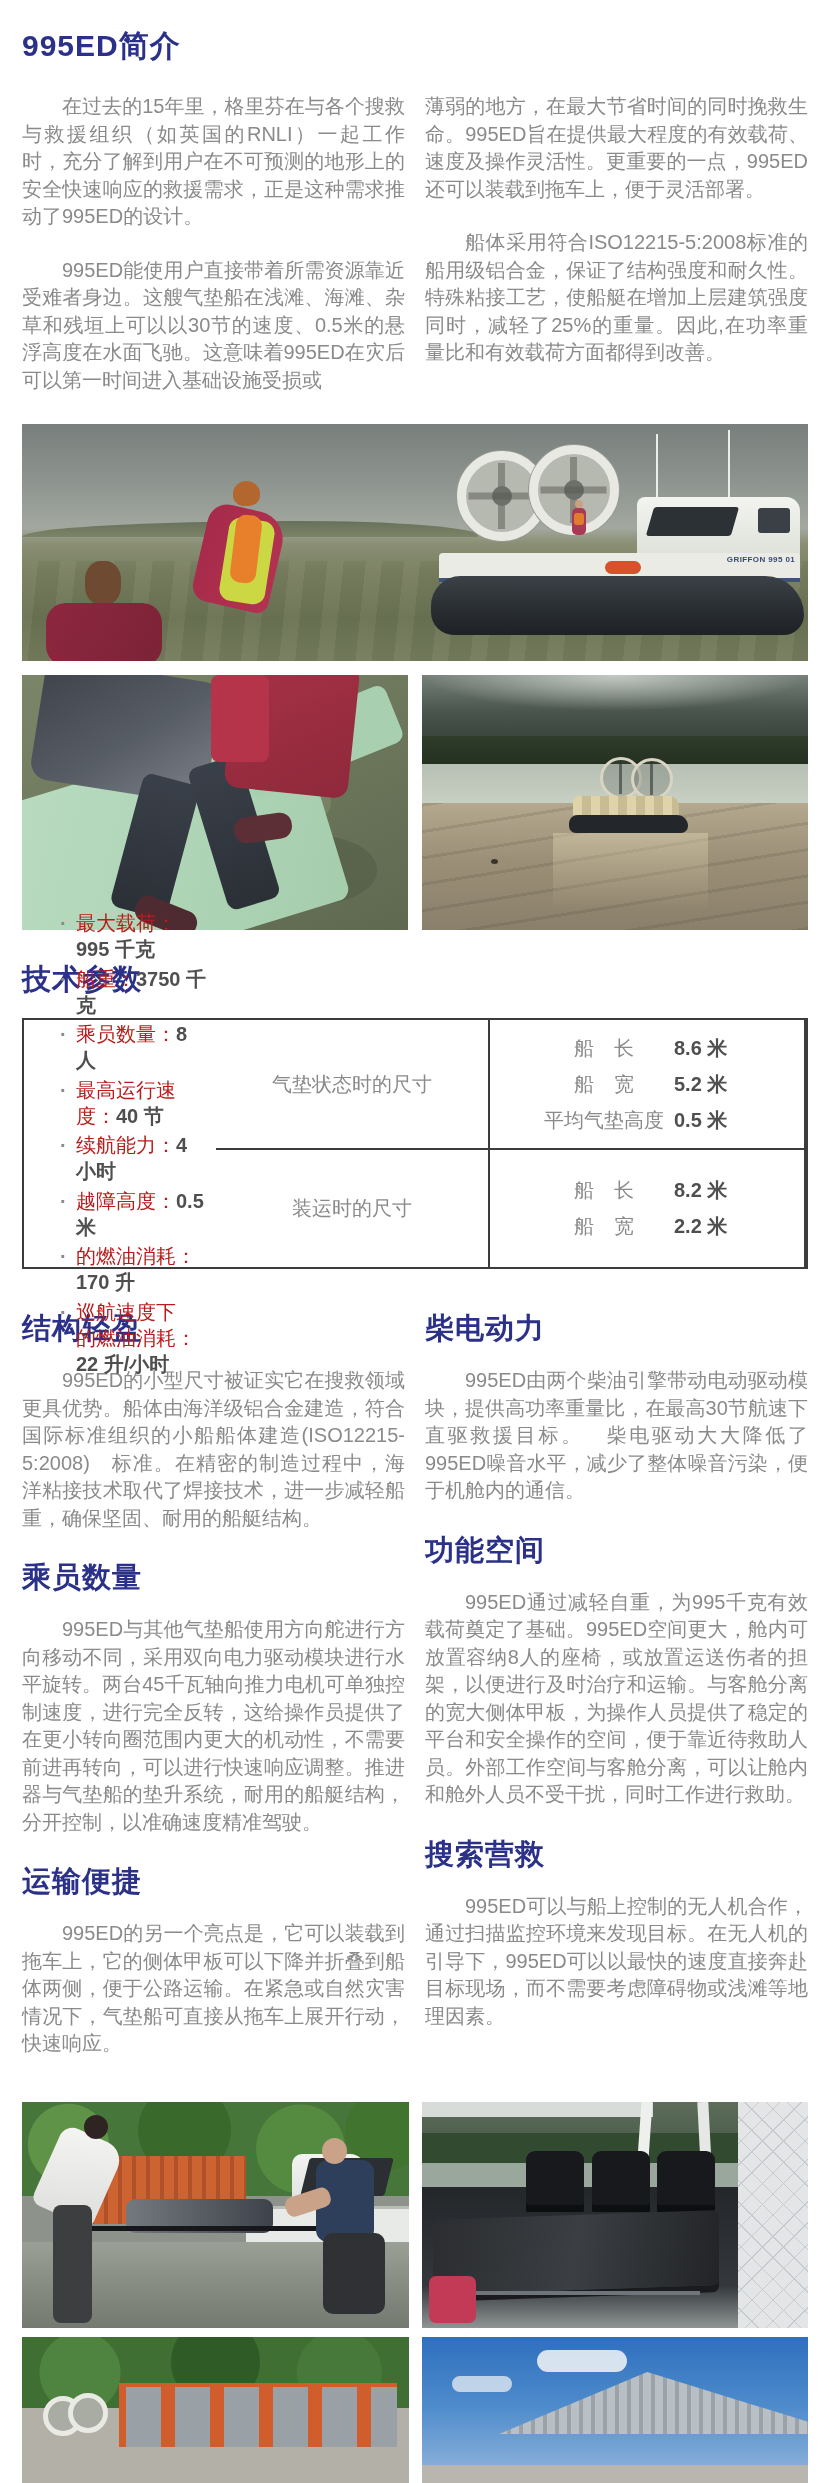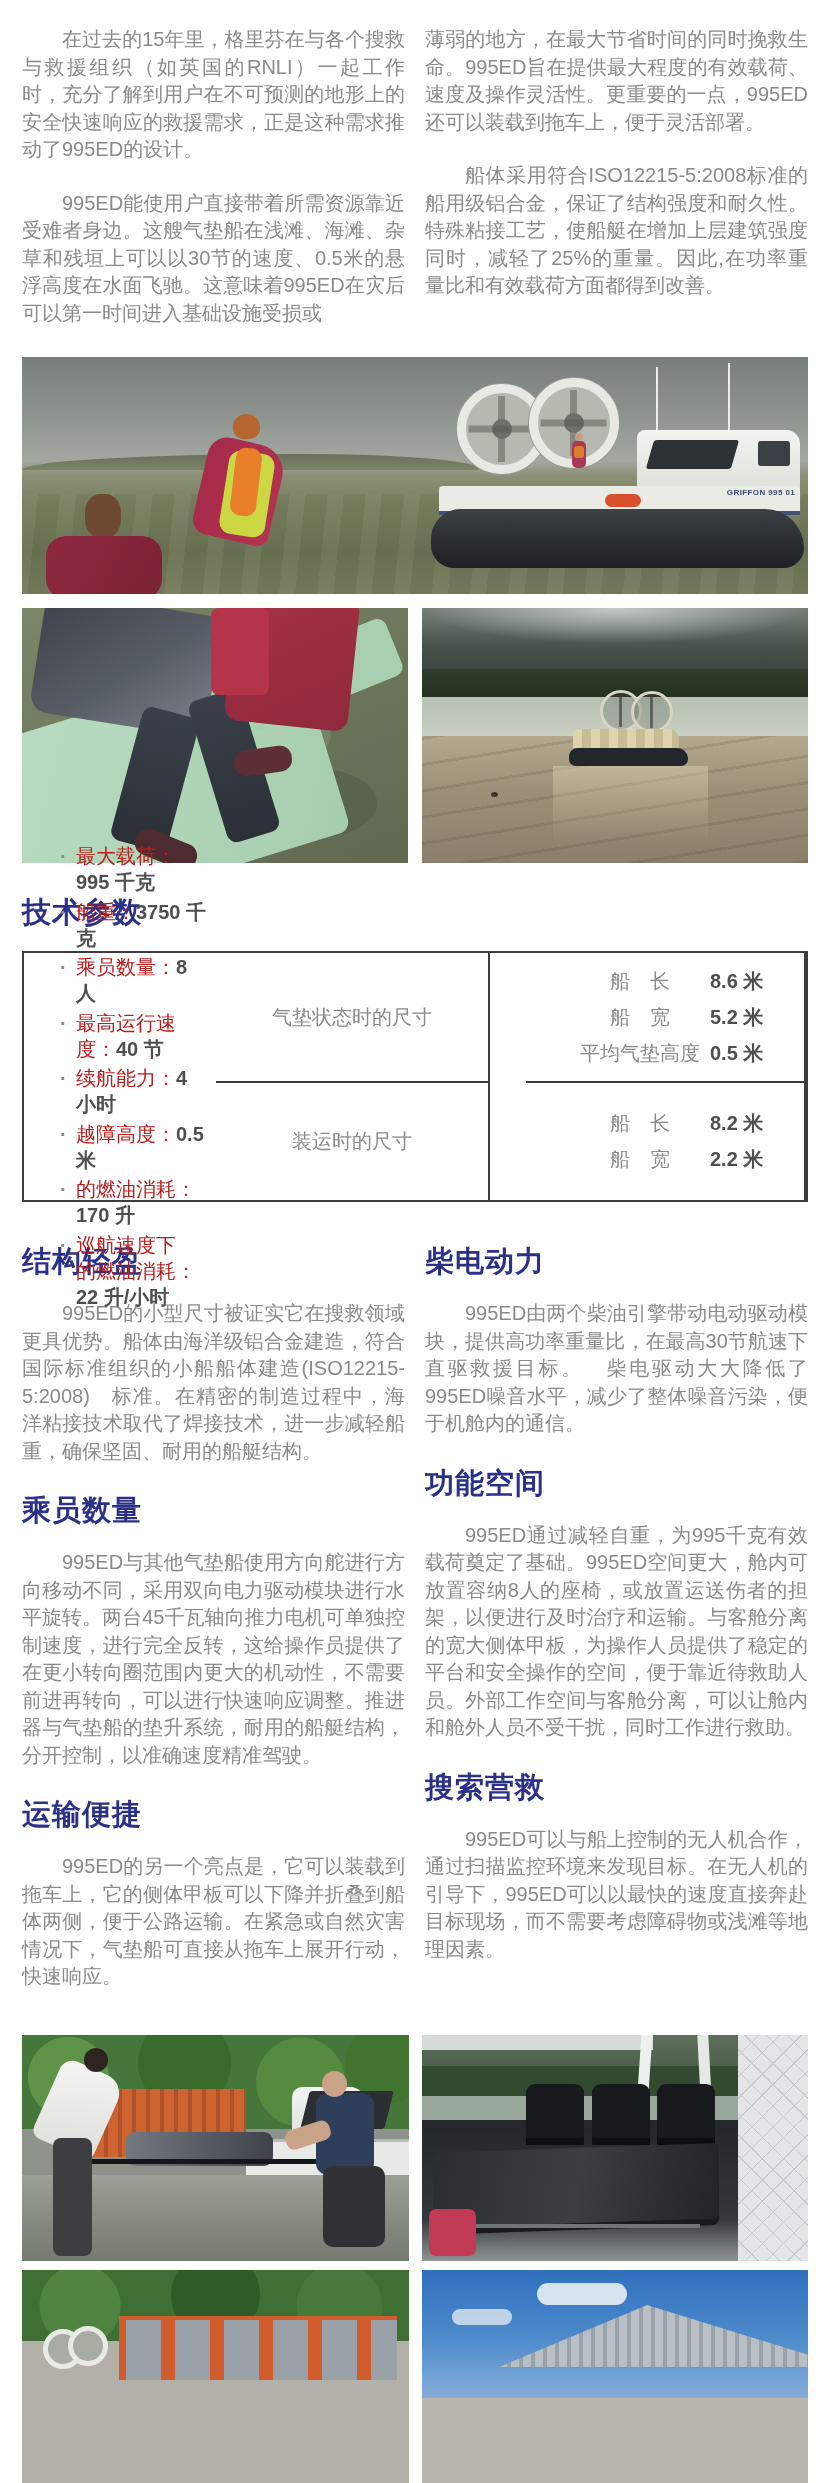--- a/index.html
+++ b/index.html
@@ -12,21 +12,21 @@
   .col{flex:1;min-width:0;}
   .body-p{font-size:20px;line-height:27.5px;color:#8a8a8a;text-align:justify;text-indent:2em;margin:0 0 26px;}
   .body-p.noindent{text-indent:0;}
   .sec-title{font-size:29px;font-weight:bold;color:#2b3188;margin:10px 0 18px;letter-spacing:1px;}
 
   
   .tech-wrap{margin:30px 0 10px;}
   .tech-table{display:grid;grid-template-columns:192px 274px 1fr;grid-template-rows:130px 117px;border:2px solid #3c3c3c;margin-top:14px;}
   .tt-cell{box-sizing:border-box;}
   .tt-label{border-right:2px solid #3c3c3c;display:flex;align-items:center;justify-content:center;font-size:20px;color:#8a8a8a;}
-  .tt-dims{border-right:2px solid #3c3c3c;display:flex;flex-direction:column;justify-content:center;gap:9px;padding:8px 0;margin-left:36px;}
+  .tt-dims{border-right:2px solid #3c3c3c;display:flex;flex-direction:column;justify-content:center;gap:9px;padding:8px 0;}
   .rb{border-bottom:2px solid #3c3c3c;}
   .dim{display:grid;grid-template-columns:44px 140px 92px;font-size:20px;}
   .dim-n{grid-column:2;text-align:center;color:#8a8a8a;}
   .dim-v{grid-column:3;font-weight:bold;color:#4f4f4f;}
   .tt-specs{grid-row:1 / 3;display:flex;flex-direction:column;justify-content:center;padding:10px 8px 10px 36px;}
   .spec{position:relative;padding-left:16px;font-size:20px;line-height:26px;margin:3.5px 0;list-style:none;}
   .spec::before{content:"·";position:absolute;left:0;top:0;color:#8a8a8a;font-weight:bold;}
   .spec-l{color:#b91c1c;white-space:pre-line;}
   .spec-v{color:#4f4f4f;font-weight:bold;}
   ul.specs{margin:0;padding:0;}
@@ -161,20 +161,21 @@
   .rd-sky{top:0;left:0;right:0;height:58%;background:linear-gradient(180deg,#2f6fbe,#4f8ccc 55%,#86add9);}
   .rd-cl1{left:30%;top:6%;width:90px;height:22px;background:#e9eef4;border-radius:14px;opacity:.9;}
   .rd-cl2{left:8%;top:18%;width:60px;height:16px;background:#dfe7f0;border-radius:12px;opacity:.8;}
   .rd-roof{right:0;top:16%;width:80%;height:28%;background:repeating-linear-gradient(90deg,#b9c0c5 0 8px,#9aa3a9 8px 12px);clip-path:polygon(0 100%,48% 0,100% 80%,100% 100%);}
 </style>
 </head>
 <body>
 
 <div class="page">
 
+  <h1 class="h-title">995ED简介</h1>
   <div class="cols">
     <div class="col">
       <p class="body-p">在过去的15年里，格里芬在与各个搜救与救援组织（如英国的RNLI）一起工作时，充分了解到用户在不可预测的地形上的安全快速响应的救援需求，正是这种需求推动了995ED的设计。</p>
       <p class="body-p">995ED能使用户直接带着所需资源靠近受难者身边。这艘气垫船在浅滩、海滩、杂草和残垣上可以以30节的速度、0.5米的悬浮高度在水面飞驰。这意味着995ED在灾后可以第一时间进入基础设施受损或</p>
     </div>
     <div class="col">
       <p class="body-p noindent">薄弱的地方，在最大节省时间的同时挽救生命。995ED旨在提供最大程度的有效载荷、速度及操作灵活性。更重要的一点，995ED还可以装载到拖车上，便于灵活部署。</p>
       <p class="body-p">船体采用符合ISO12215-5:2008标准的船用级铝合金，保证了结构强度和耐久性。特殊粘接工艺，使船艇在增加上层建筑强度同时，减轻了25%的重量。因此,在功率重量比和有效载荷方面都得到改善。</p>
     </div>
   </div>

